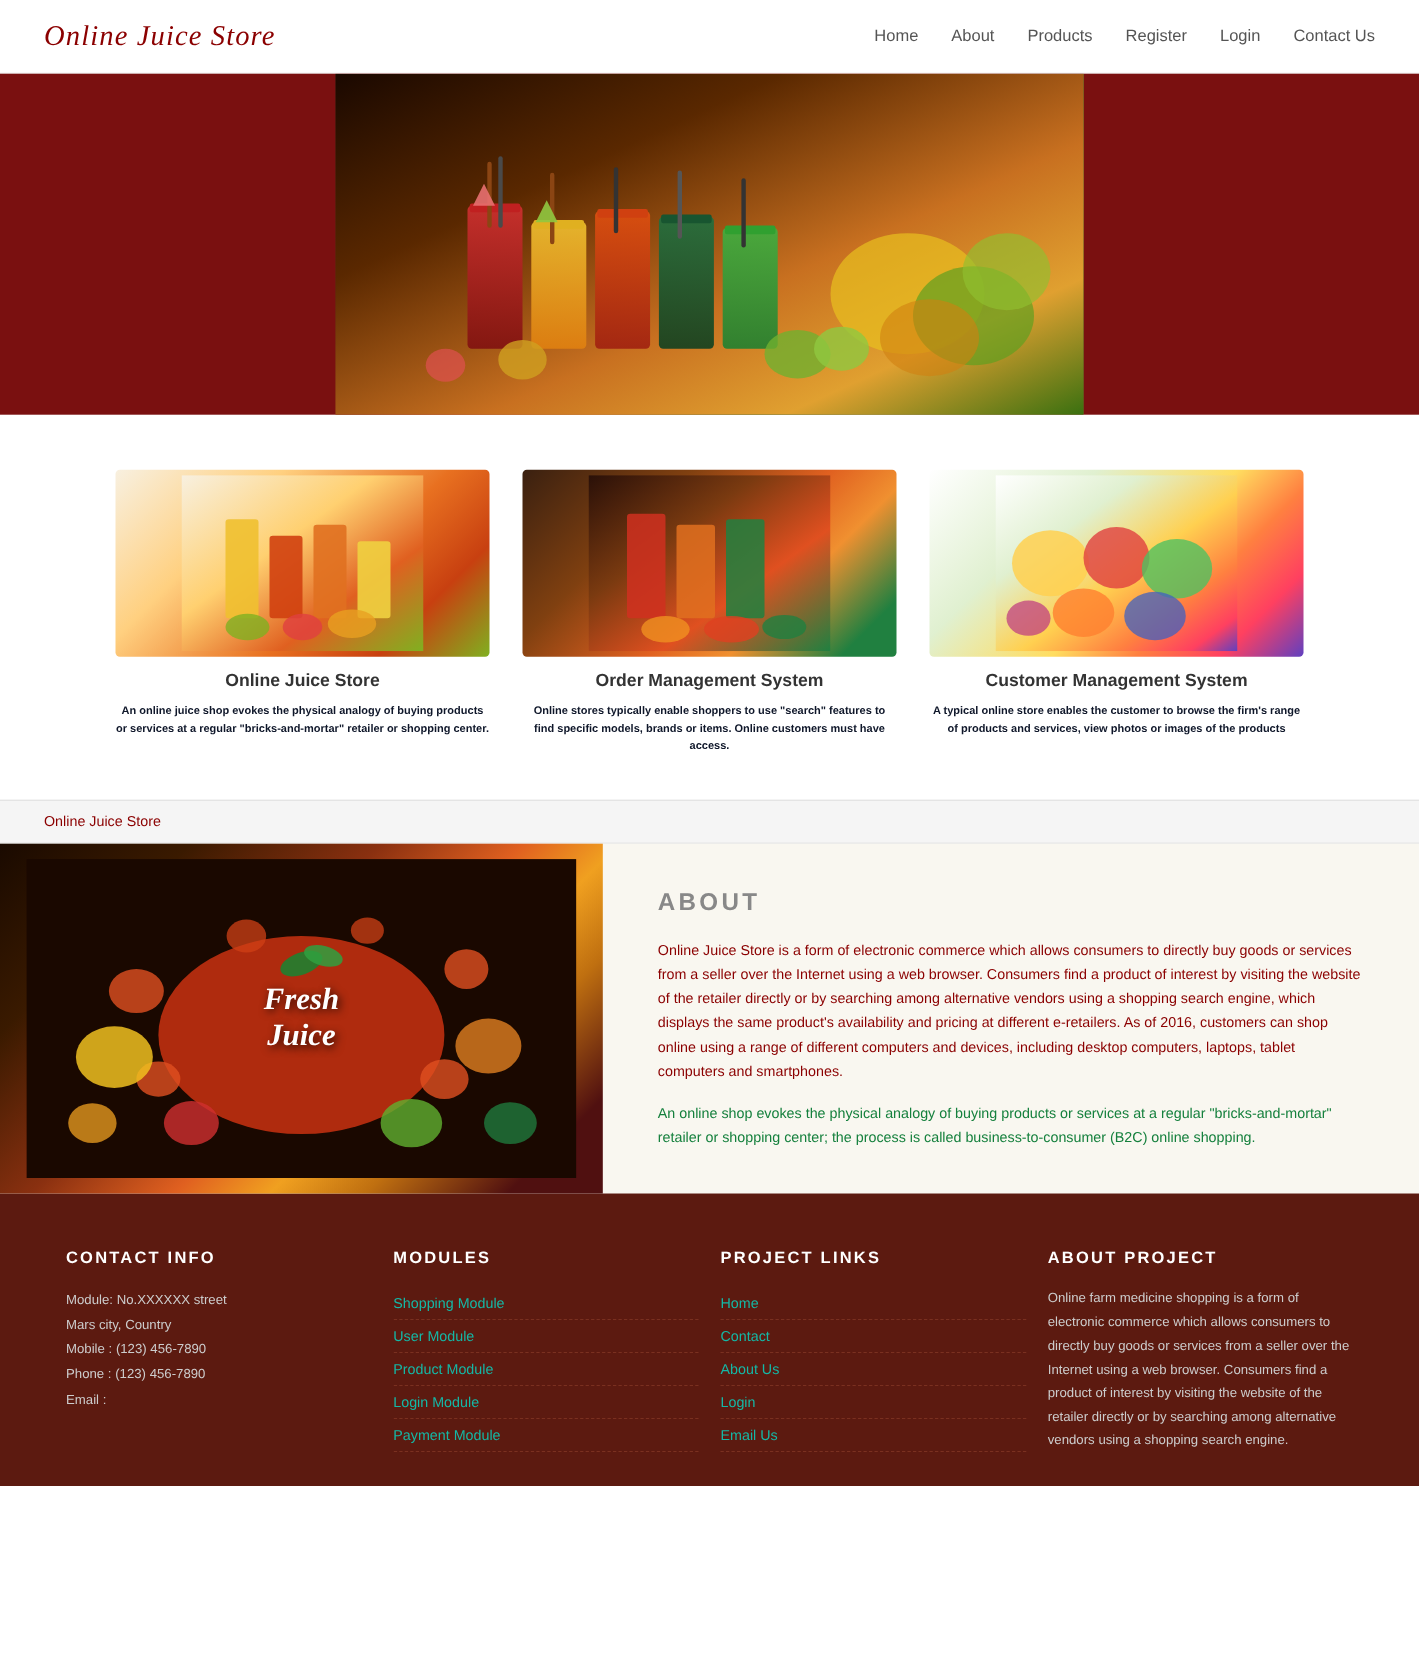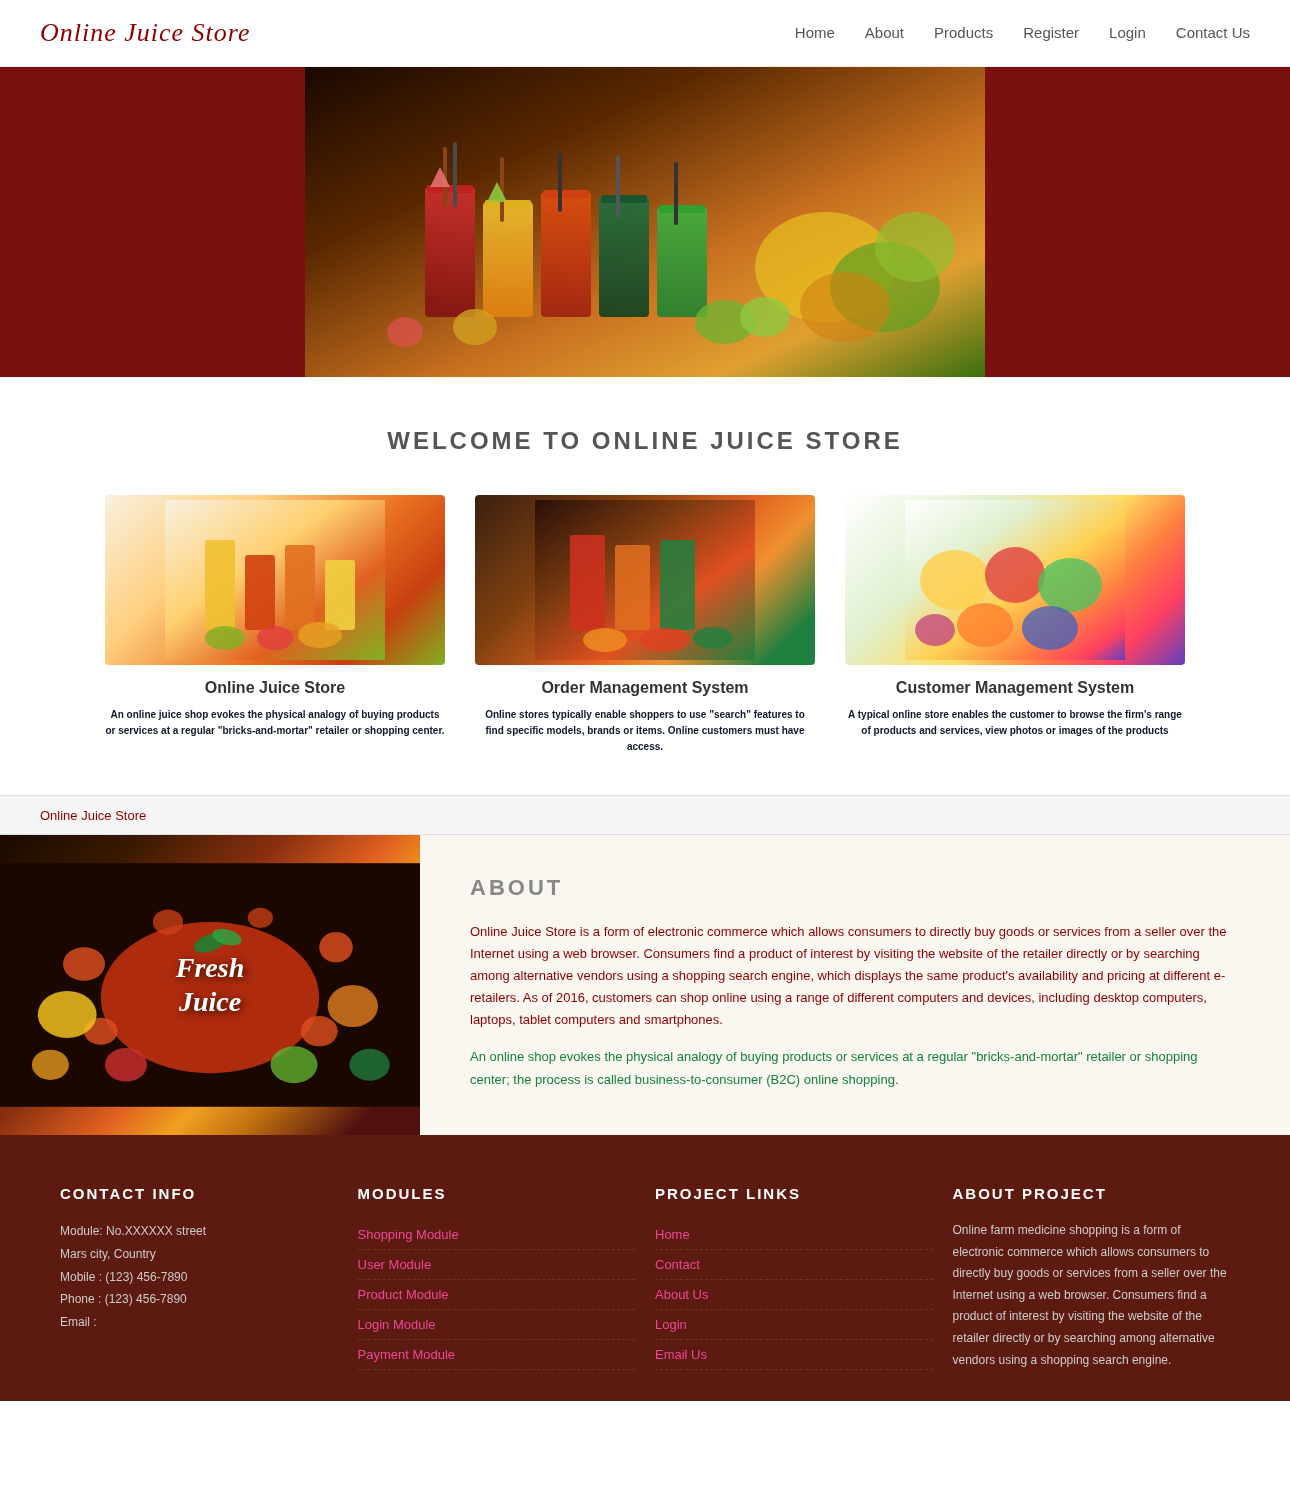--- a/index.html
+++ b/index.html
@@ -122,21 +122,21 @@
       text-decoration: none;
     }
 
     
     .about-section {
       display: flex;
       background: #f9f7f0;
       min-height: 300px;
     }
     .about-image {
-      width: 420px;
+      width: 548px;
       min-height: 280px;
       flex-shrink: 0;
       background: linear-gradient(135deg, #1a0a00 0%, #3a1a00 20%, #8a3010 40%, #e06020 55%, #f0a020 65%, #c07010 75%, #501010 90%);
       display: flex;
       align-items: center;
       justify-content: center;
       position: relative;
     }
     .fresh-juice-text {
       color: #fff;
@@ -195,21 +195,21 @@
     }
     .footer-text {
       font-size: 12px;
       color: #ccc;
       line-height: 1.9;
       font-family: Arial, sans-serif;
     }
     .footer-link {
       display: block;
       font-size: 13px;
-      color: #ec4899;
+      color: #14b8a6;
       text-decoration: none;
       padding: 7px 0;
       border-bottom: 1px dashed #7a3020;
       font-family: Arial, sans-serif;
     }
     .footer-about-text {
       font-size: 12px;
       color: #ccc;
       line-height: 1.8;
       font-family: Arial, sans-serif;
@@ -299,21 +299,20 @@
 
       <ellipse cx="170" cy="260" rx="22" ry="18" fill="#d0a020" opacity="0.8"></ellipse>
       <ellipse cx="420" cy="255" rx="30" ry="22" fill="#70b030" opacity="0.8"></ellipse>
       <ellipse cx="460" cy="250" rx="25" ry="20" fill="#90c840" opacity="0.8"></ellipse>
       <ellipse cx="100" cy="265" rx="18" ry="15" fill="#e05050" opacity="0.7"></ellipse>
     </svg>
   </div>
 </section>
 
 <section class="welcome-section">
-  <h2 class="welcome-title">WELCOME TO ONLINE JUICE STORE</h2>
   <div class="features-grid">
 
     <div class="feature-card">
       <div class="feature-img feature-img-1">
         <svg width="220" height="160" viewBox="0 0 220 160" xmlns="http://www.w3.org/2000/svg">
           <defs>
             <linearGradient id="fi1" x1="0%" y1="0%" x2="100%" y2="100%">
               <stop offset="0%" style="stop-color:#f8f0e0"></stop>
               <stop offset="40%" style="stop-color:#ffd070"></stop>
               <stop offset="70%" style="stop-color:#e06020"></stop>

